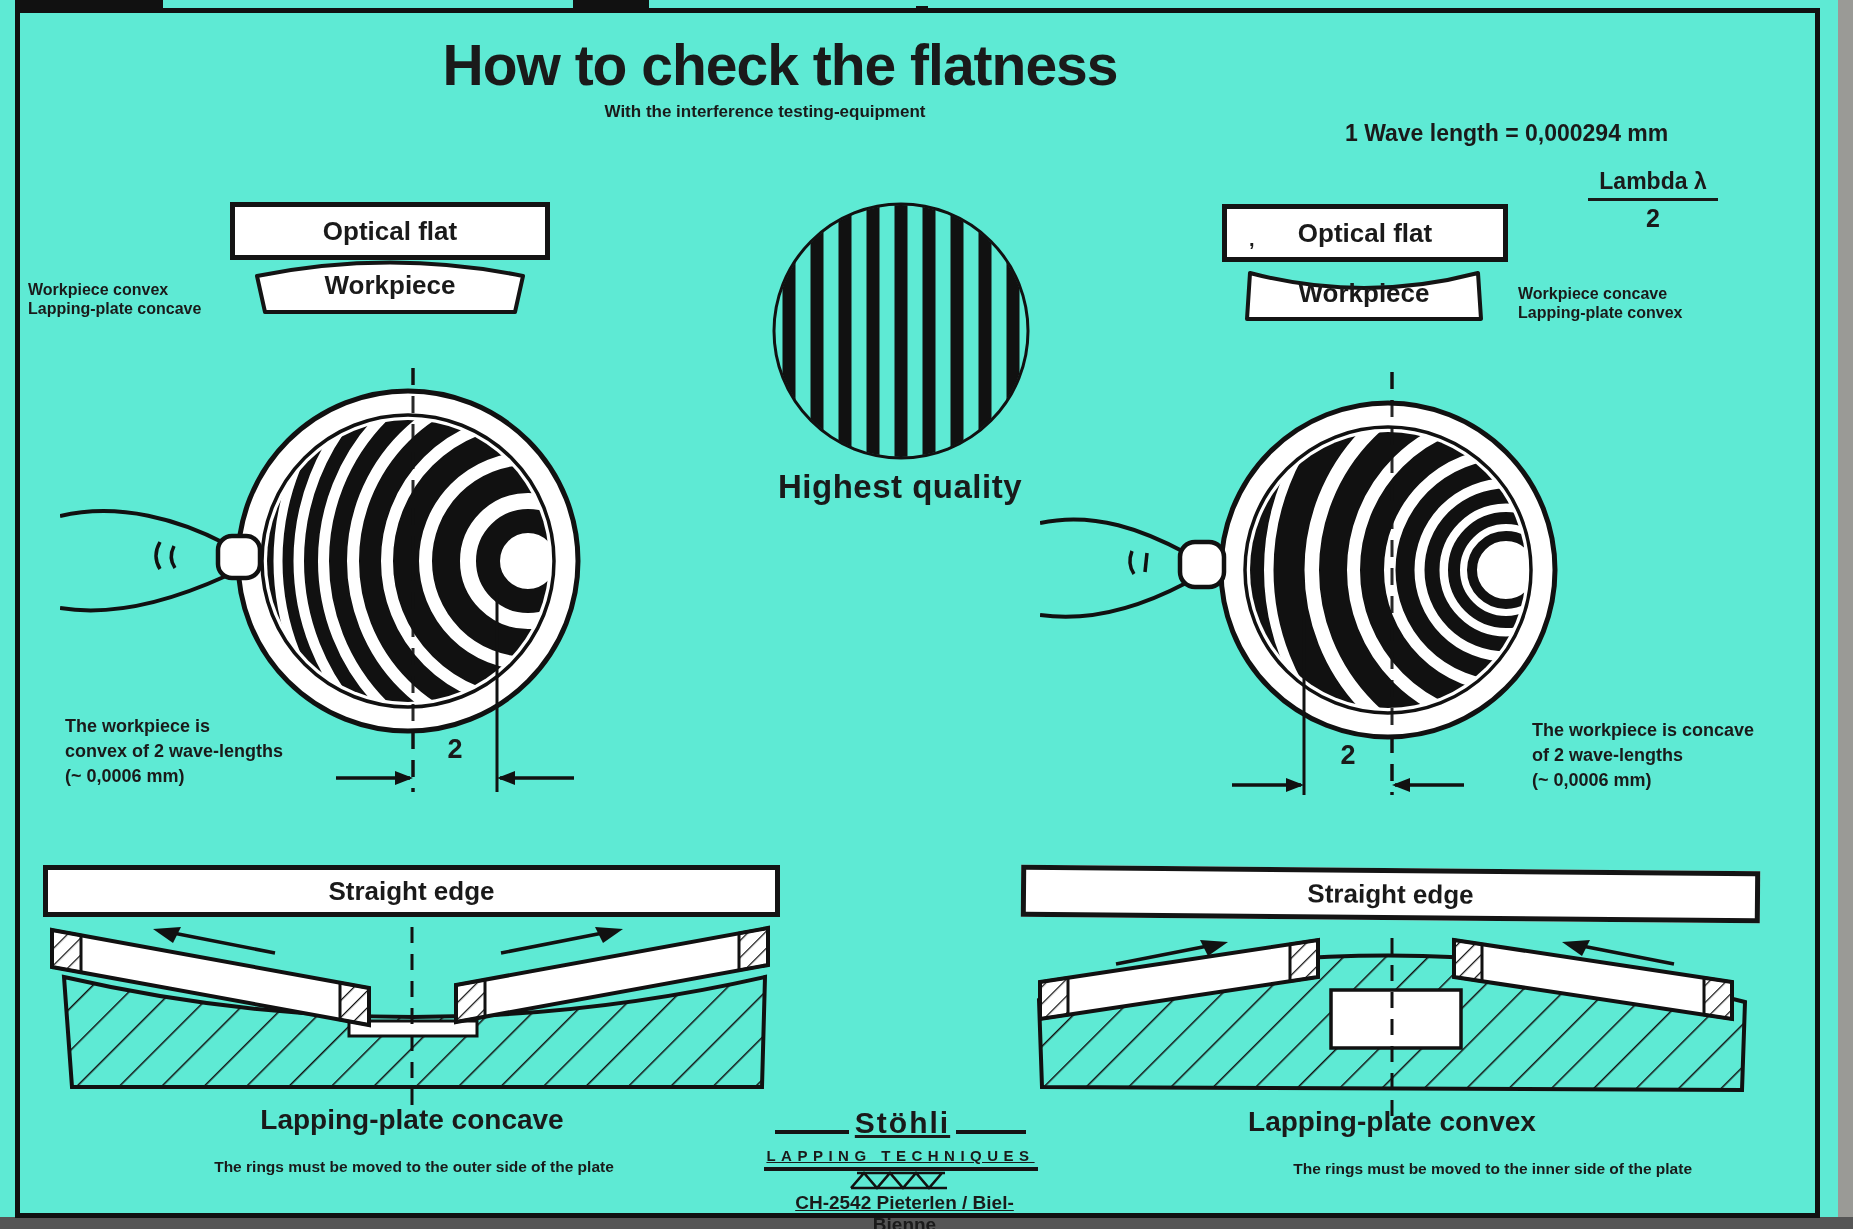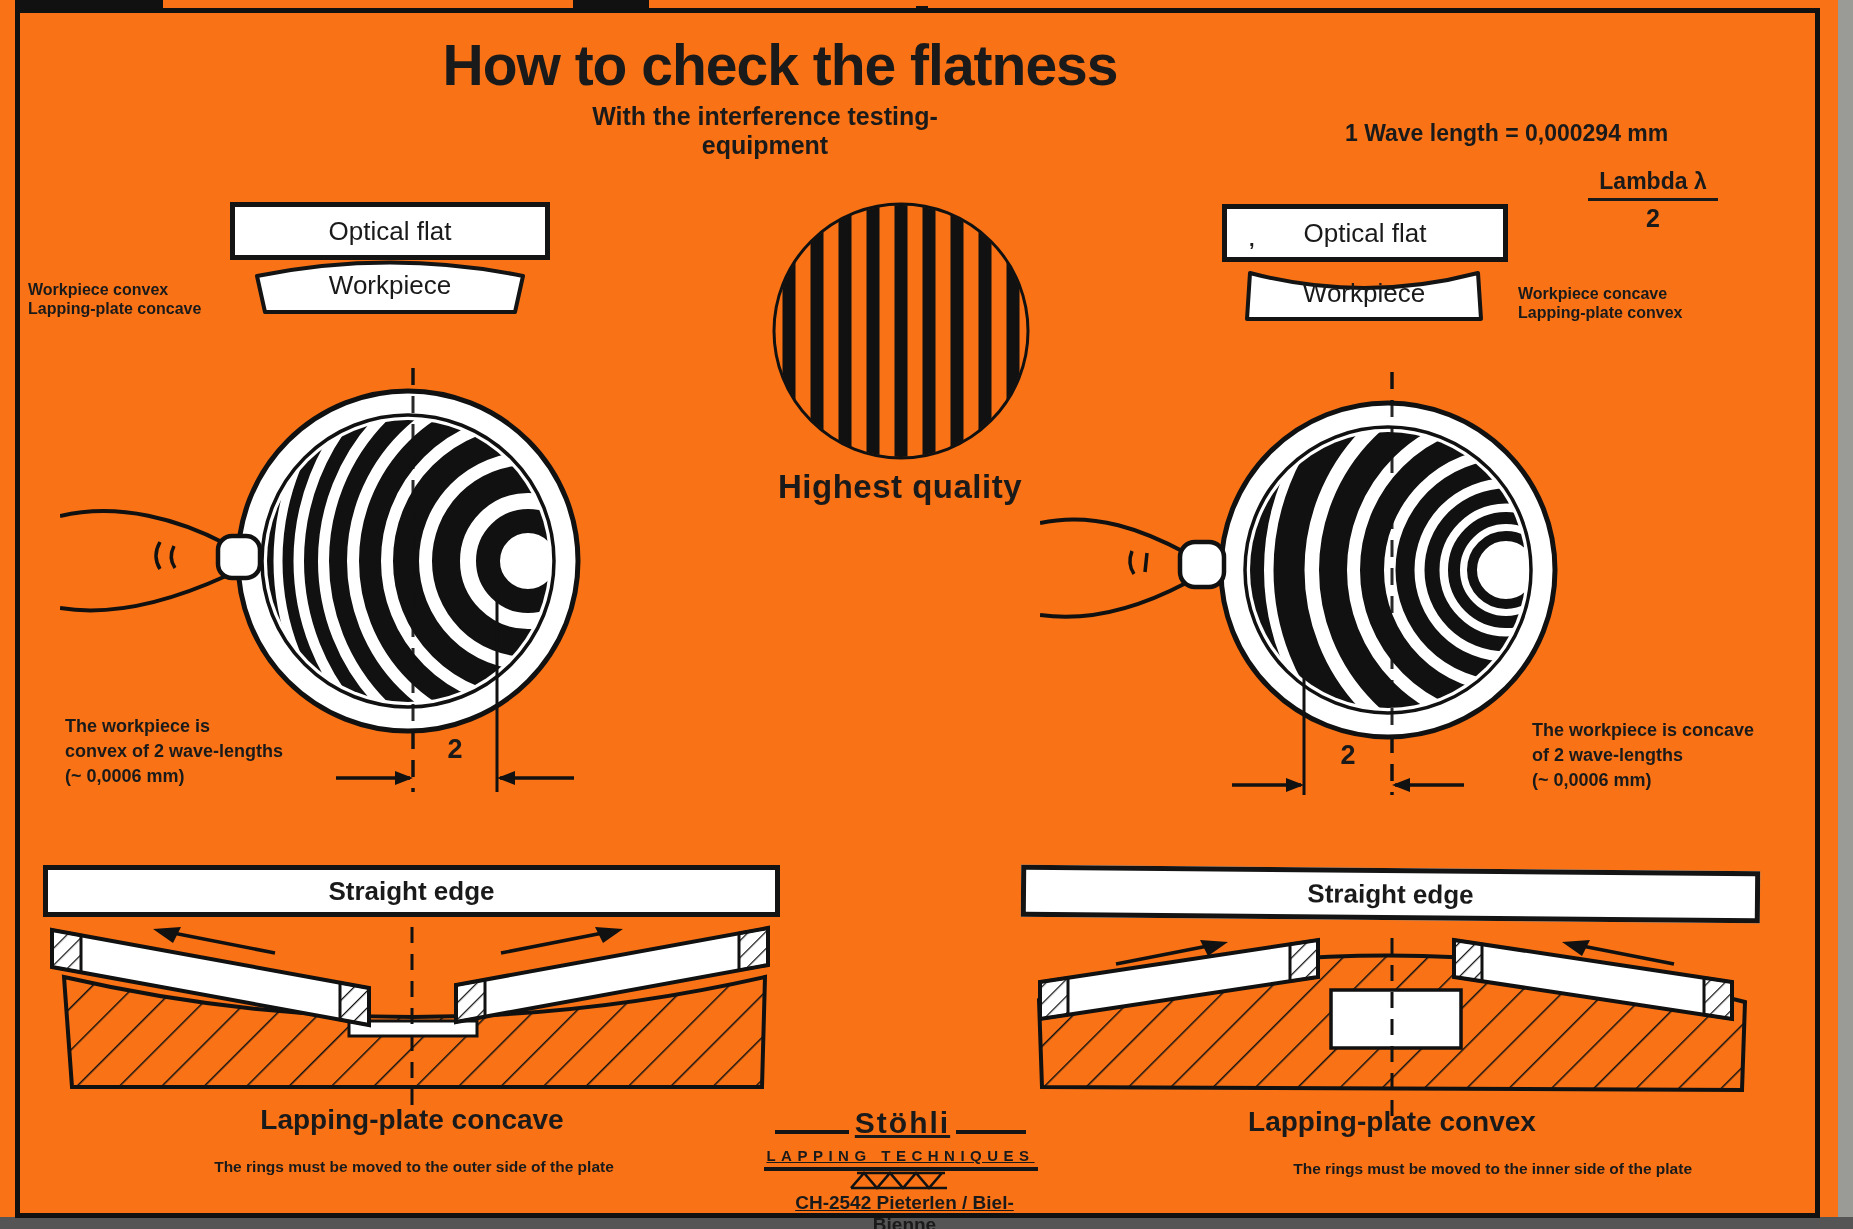--- a/index.html
+++ b/index.html
@@ -1,27 +1,27 @@
 <!DOCTYPE html>
 <html><head>
 <meta charset="utf-8">
 <style>
   html,body{margin:0;padding:0;background:#e8e8e4;}
-  .sheet{position:relative;width:1853px;height:1229px;background:#f97316;overflow:hidden;
+  .sheet{position:relative;width:1853px;height:1229px;background:#5eead4;overflow:hidden;
          font-family:"Liberation Sans",sans-serif;color:#1a1a1a;}
   .frame{position:absolute;left:15px;top:8px;width:1795px;height:1200px;border:5px solid #111;}
   .abs{position:absolute;}
   .ctr{text-align:center;}
   .b{font-weight:bold;}
   .title{font-size:57px;font-weight:bold;letter-spacing:-1px;}
-  .subtitle{font-size:25px;font-weight:bold;}
+  .subtitle{font-size:17px;font-weight:bold;}
   .wavenote{font-size:23px;font-weight:bold;}
   .lambda-num{font-size:23px;font-weight:bold;border-bottom:3px solid #1a1a1a;padding:0 4px 3px 4px;}
   .lambda-den{font-size:25px;font-weight:bold;margin-top:3px;}
-  .boxlabel{font-size:26px;font-weight:normal;}
+  .boxlabel{font-size:26px;font-weight:bold;}
   .flatbox{border:5px solid #141414;display:flex;align-items:center;justify-content:center;background:#fff;}
   .anno{font-size:16px;font-weight:bold;line-height:19px;white-space:pre-line;}
   .quality{font-size:33px;font-weight:bold;letter-spacing:0.5px;}
   .para{font-size:16.5px;font-weight:bold;line-height:21.7px;white-space:pre-line;}
   .cap3{font-size:18px;font-weight:bold;line-height:25px;white-space:pre-line;}
   .dim2{font-size:27px;font-weight:bold;}
   .bigcap{font-size:28px;font-weight:bold;}
   .notecap{font-size:15.5px;font-weight:bold;}
   .selabel{font-size:26px;font-weight:bold;}
   .brand{font-size:30px;font-weight:bold;letter-spacing:2px;}

